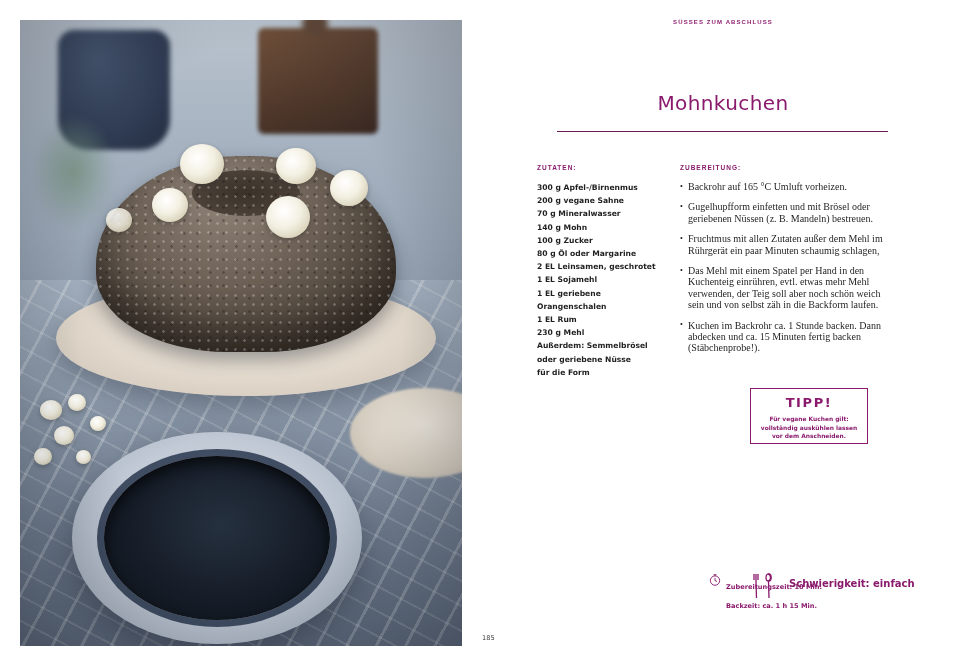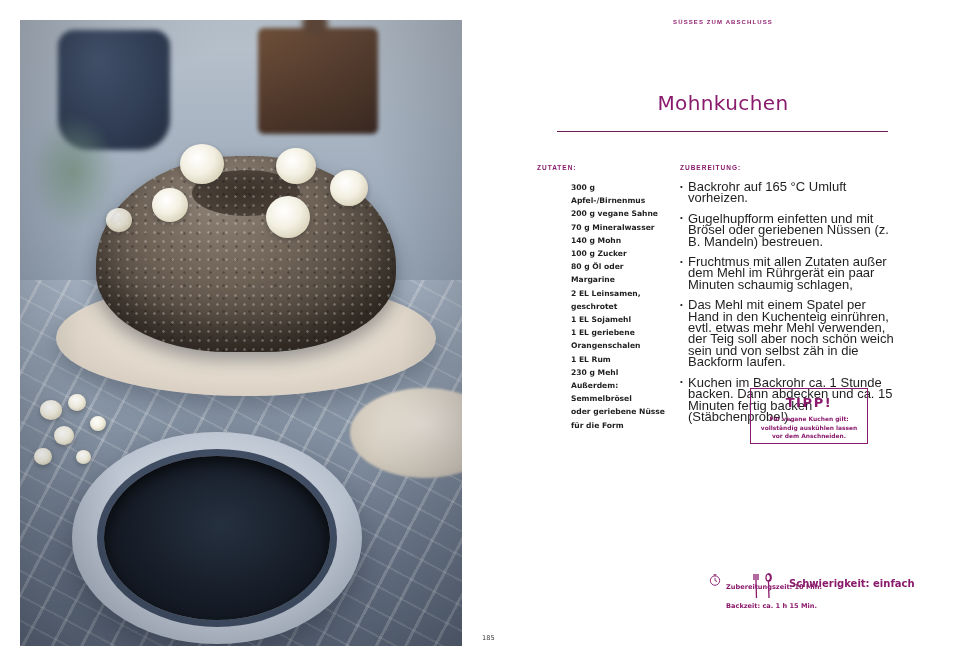--- a/index.html
+++ b/index.html
@@ -250,28 +250,27 @@
     color: #8a1a6c;
     margin-bottom: 10px;
   }
   .ingredient {
     font-size: 7.6px;
     line-height: 13.2px;
     color: #1f1f1f;
     font-weight: bold;
     font-family: "DejaVu Sans", sans-serif;
     white-space: pre-line;
-    margin-left: 34px;
   }
   .step {
-    font-size: 13px;
+    font-size: 10px;
     line-height: 11.4px;
     color: #1f1f1f;
     margin-bottom: 9px;
-    font-family: Liberation Sans, sans-serif;
+    font-family: Liberation Serif, serif;
     padding-left: 8px;
     position: relative;
   }
   .step:before {
     content: "•";
     position: absolute;
     left: 0;
     top: -0.5px;
     color: #1f1f1f;
     font-size: 8px;

